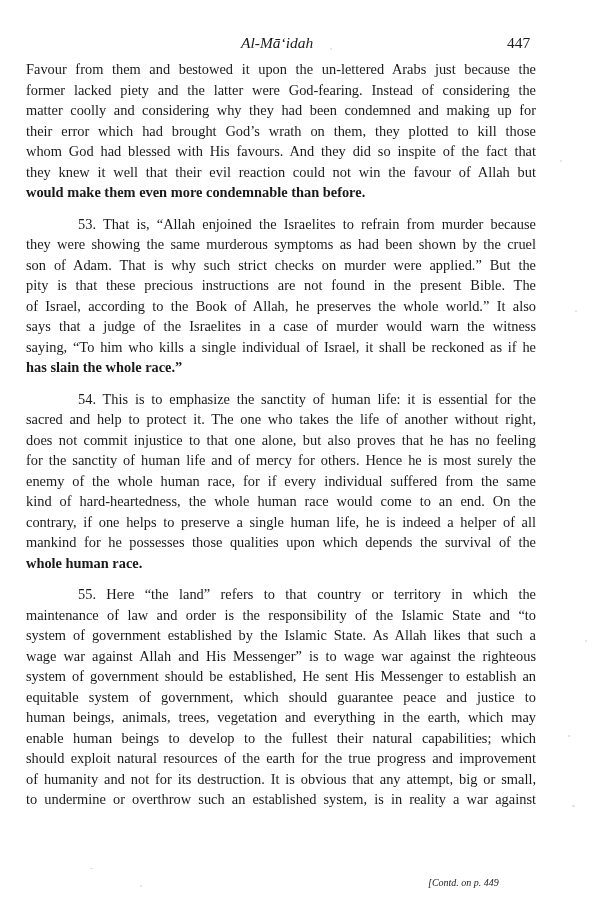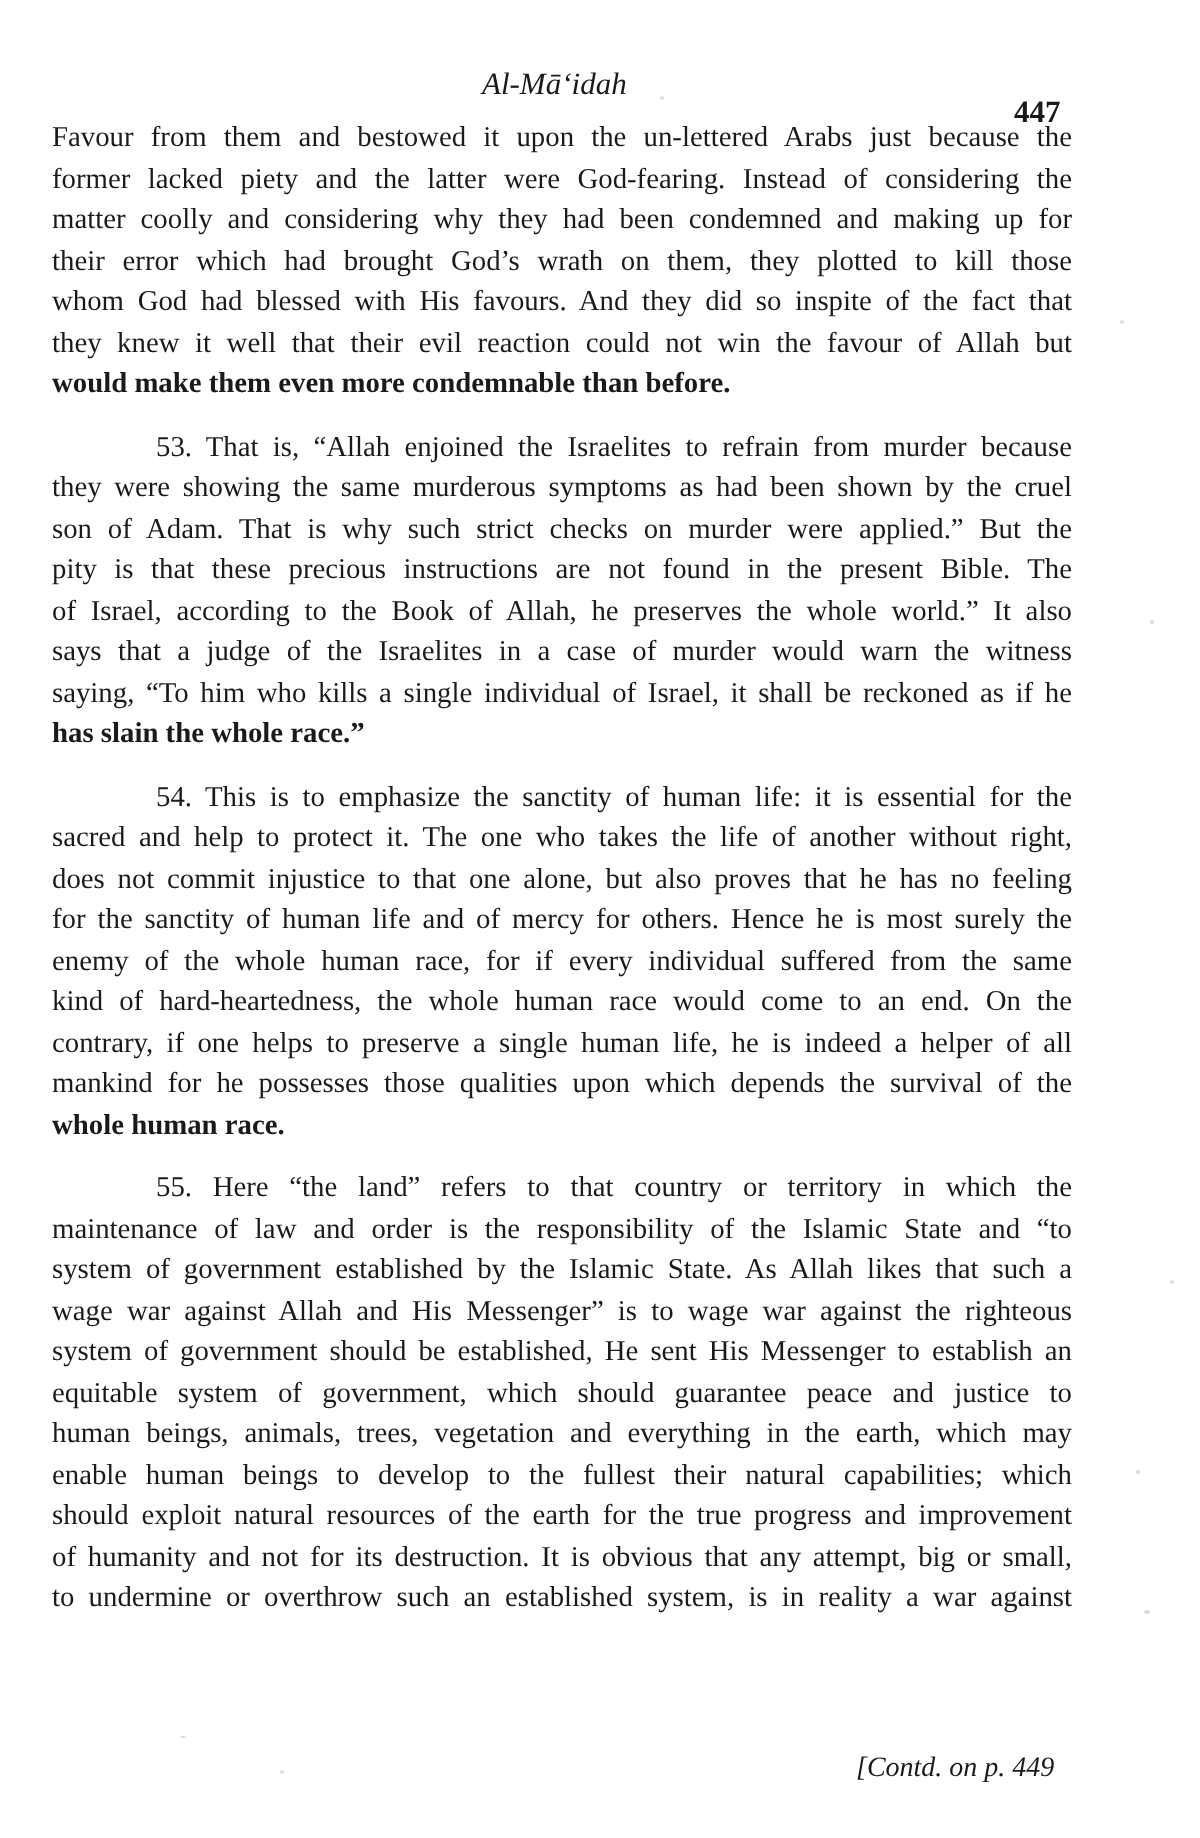--- a/index.html
+++ b/index.html
@@ -10,34 +10,34 @@
     color: #1a1a1a;
   }
   .running-head {
     position: absolute; top: 34px; left: 0; width: 600px; height: 22px;
   }
   .running-title {
     position: absolute; left: 241px; top: 0;
     font-style: italic; font-size: 15.5px; text-align: center;
   }
   .page-number {
-    position: absolute; left: 507px; top: 14px;
-    font-size: 15.5px; font-weight: bold;
+    position: absolute; left: 507px; top: 0;
+    font-size: 15.5px; font-weight: normal;
   }
   .body-text {
     position: absolute; left: 26px; top: 59px; width: 510px;
     font-size: 14.4px; line-height: 20.5px;
   }
   .para { margin: 0 0 11px 0; text-align: justify; text-align-last: left; }
   .para .line { display: block; text-align: justify; text-align-last: justify; white-space: nowrap; height: 20.5px; }
   .para .line.last { text-align-last: left; font-weight: bold; }
   .para.indent .line.first { padding-left: 52px; }
   .contd {
     position: absolute; left: 428px; top: 877px;
-    font-style: italic; font-size: 14px;
+    font-style: italic; font-size: 10px;
   }
   .speck { position: absolute; background: #9ecbe0; opacity: 0.55; border-radius: 50%; }
 </style>
 </head>
 <body>
 
 <div class="page">
 
   <div class="running-head">
     <span class="running-title">Al-Mā‘idah</span>

